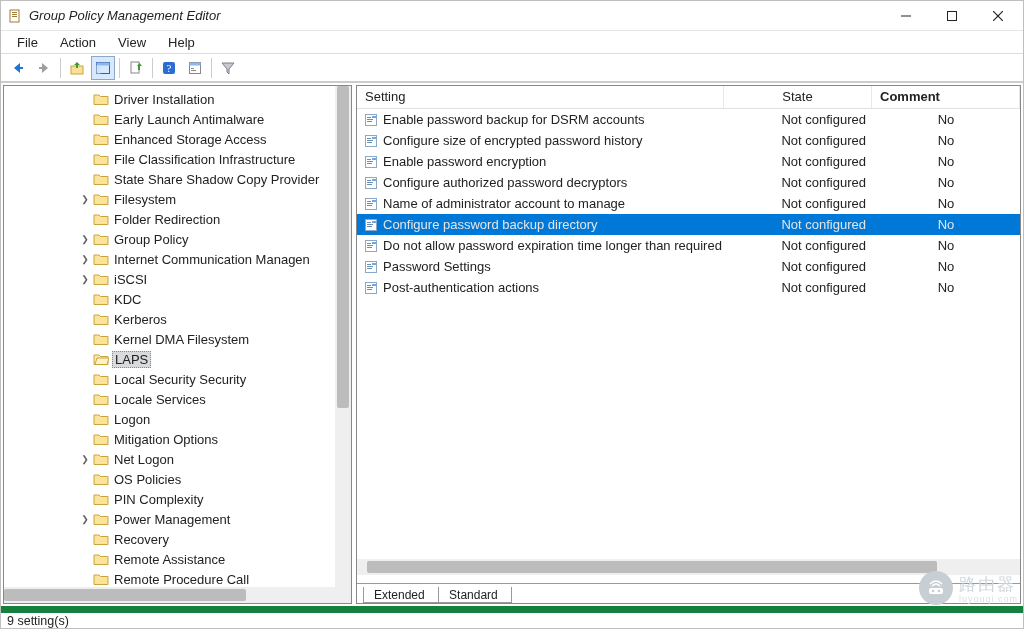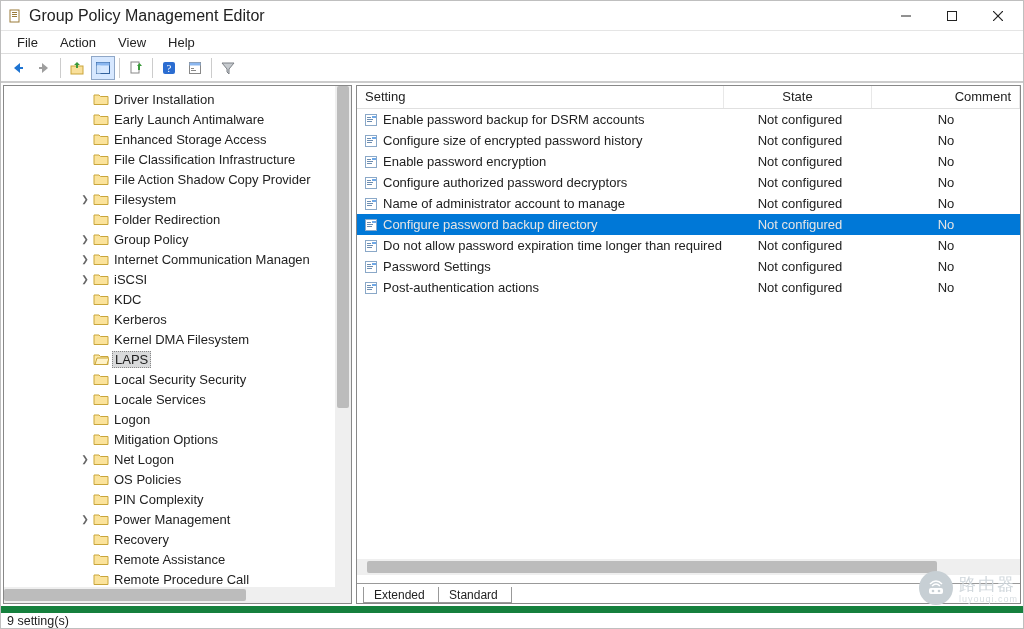--- a/index.html
+++ b/index.html
@@ -1,20 +1,20 @@
 <!DOCTYPE html>
 <html><head>
 <meta charset="utf-8">
 <style>
   * { box-sizing: border-box; }
   html, body { margin:0; padding:0; height:100%; font-family:"Segoe UI", Tahoma, sans-serif; font-size:13px; color:#222; }
   body { background:#fff; display:flex; flex-direction:column; width:1024px; height:629px; border:1px solid #bfbfbf; overflow:hidden; }
   .titlebar { display:flex; align-items:center; height:30px; padding:0 2px 0 6px; border-bottom:1px solid #e5e5e5; }
   .titlebar .t-icon { width:16px; height:16px; margin-right:6px; display:flex; align-items:center; justify-content:center; }
-  .titlebar .title { flex:1; font-size:16px; }
+  .titlebar .title { flex:1; font-size:13px;font-style:italic; }
   .winbtn { width:46px; height:30px; display:flex; align-items:center; justify-content:center; }
   .winbtn svg { width:10px; height:10px; }
   .menubar { height:23px; display:flex; align-items:center; padding:0 6px; gap:2px; border-bottom:1px solid #ddd; }
   .menubar .m-item { padding:8px 10px; border-radius:2px; }
   .toolbar { height:28px; display:flex; align-items:center; padding:0 4px; gap:0; border-bottom:1px solid #ccc; background:#fff; }
   .tbtn { width:24px; height:24px; display:flex; align-items:center; justify-content:center; border:1px solid transparent; margin:0 1px; }
   .tbtn.framed { border:1px solid #8fa7c7; background:#d7e8ff; }
   .vdiv { width:1px; height:20px; background:#ccc; margin:0 3px; }
   .content { flex:1; display:flex; min-height:0; border-top:1px solid #ccc; }
   .panel { border:1px solid #888; margin:2px; background:#fff; overflow:hidden; position:relative; display:flex; flex-direction:column; }
@@ -28,26 +28,26 @@
   .tree-row.selected .lbl { background:#d9dadb; border:1px dotted #888; padding:0 2px; }
   .folder-icon { width:18px; display:flex; align-items:center; justify-content:center; margin-right:2px; }
   .tree-vscroll { position:absolute; right:0; top:0; bottom:0; width:16px; background:#efefef; }
   .tree-vscroll .thumb { position:absolute; left:2px; right:2px; top:0; height:322px; background:#bcbcbc; border-radius:2px; }
   .tree-hscroll { height:16px; background:#efefef; position:relative; }
   .tree-hscroll .thumb { position:absolute; top:2px; bottom:2px; left:0; width:242px; background:#bcbcbc; border-radius:2px; }
   .list-head { display:flex; height:23px; border-bottom:1px solid #e0e0e0; background:#fff; }
   .list-head .col { padding:3px 8px; border-right:1px solid #e8e8e8; }
   .col-setting { flex:1; text-align:left; }
   .col-state   { width:148px; text-align:center; }
-  .col-comment { width:148px; text-align:right; }
+  .col-comment { width:148px; text-align:left;font-weight:bold; }
   .list-body { flex:1; overflow:hidden; }
   .list-row { display:flex; align-items:center; height:21px; }
   .list-row .cell { padding:0 6px; }
   .list-row .c-setting { flex:1; display:flex; align-items:center; gap:4px; overflow:hidden; text-overflow:ellipsis; white-space:nowrap; }
-  .list-row .c-state   { width:148px; text-align:center; padding-left:10px; }
+  .list-row .c-state   { width:148px; text-align:right; padding-left:10px; }
   .list-row .c-comment { width:148px; text-align:center; }
   .list-row.selected { background:#0078d7; color:#e5e5e5; }
   .list-hscroll { height:16px; background:#efefef; position:relative; margin:0 0 0 0; }
   .list-hscroll .thumb { position:absolute; top:2px; bottom:2px; left:10px; width:570px; background:#bcbcbc; border-radius:2px; }
   .tabstrip { height:20px; display:flex; align-items:flex-end; padding-left:6px; gap:0; font-size:12px; }
   .tabstrip .tab { border:1px solid #999; border-top:none; padding:1px 10px 0 10px; background:#fff; position:relative; }
   .tabstrip .tab+.tab { margin-left:-1px; }
   .tabstrip .tab.active { z-index:2; }
   .tabstrip::before { content:""; position:absolute; }
   .tab-area { border-top:1px solid #999; margin-top:8px; }
@@ -201,21 +201,21 @@
             <span class="lbl">File Classification Infrastructure</span>
           </div>
           <div class="tree-row">
             <span class="expander"></span>
             <span class="folder-icon">
               <svg width="16" height="14" viewBox="0 0 16 14">
   <path d="M1 3 L6 3 L7.5 4.5 L15 4.5 L15 12.5 L1 12.5 Z" fill="#fbe39b" stroke="#c9a63b"></path>
 
 </svg>
             </span>
-            <span class="lbl">File Action Shadow Copy Provider</span>
+            <span class="lbl">State Share Shadow Copy Provider</span>
           </div>
           <div class="tree-row">
             <span class="expander">❯</span>
             <span class="folder-icon">
               <svg width="16" height="14" viewBox="0 0 16 14">
   <path d="M1 3 L6 3 L7.5 4.5 L15 4.5 L15 12.5 L1 12.5 Z" fill="#fbe39b" stroke="#c9a63b"></path>
 
 </svg>
             </span>
             <span class="lbl">Filesystem</span>

